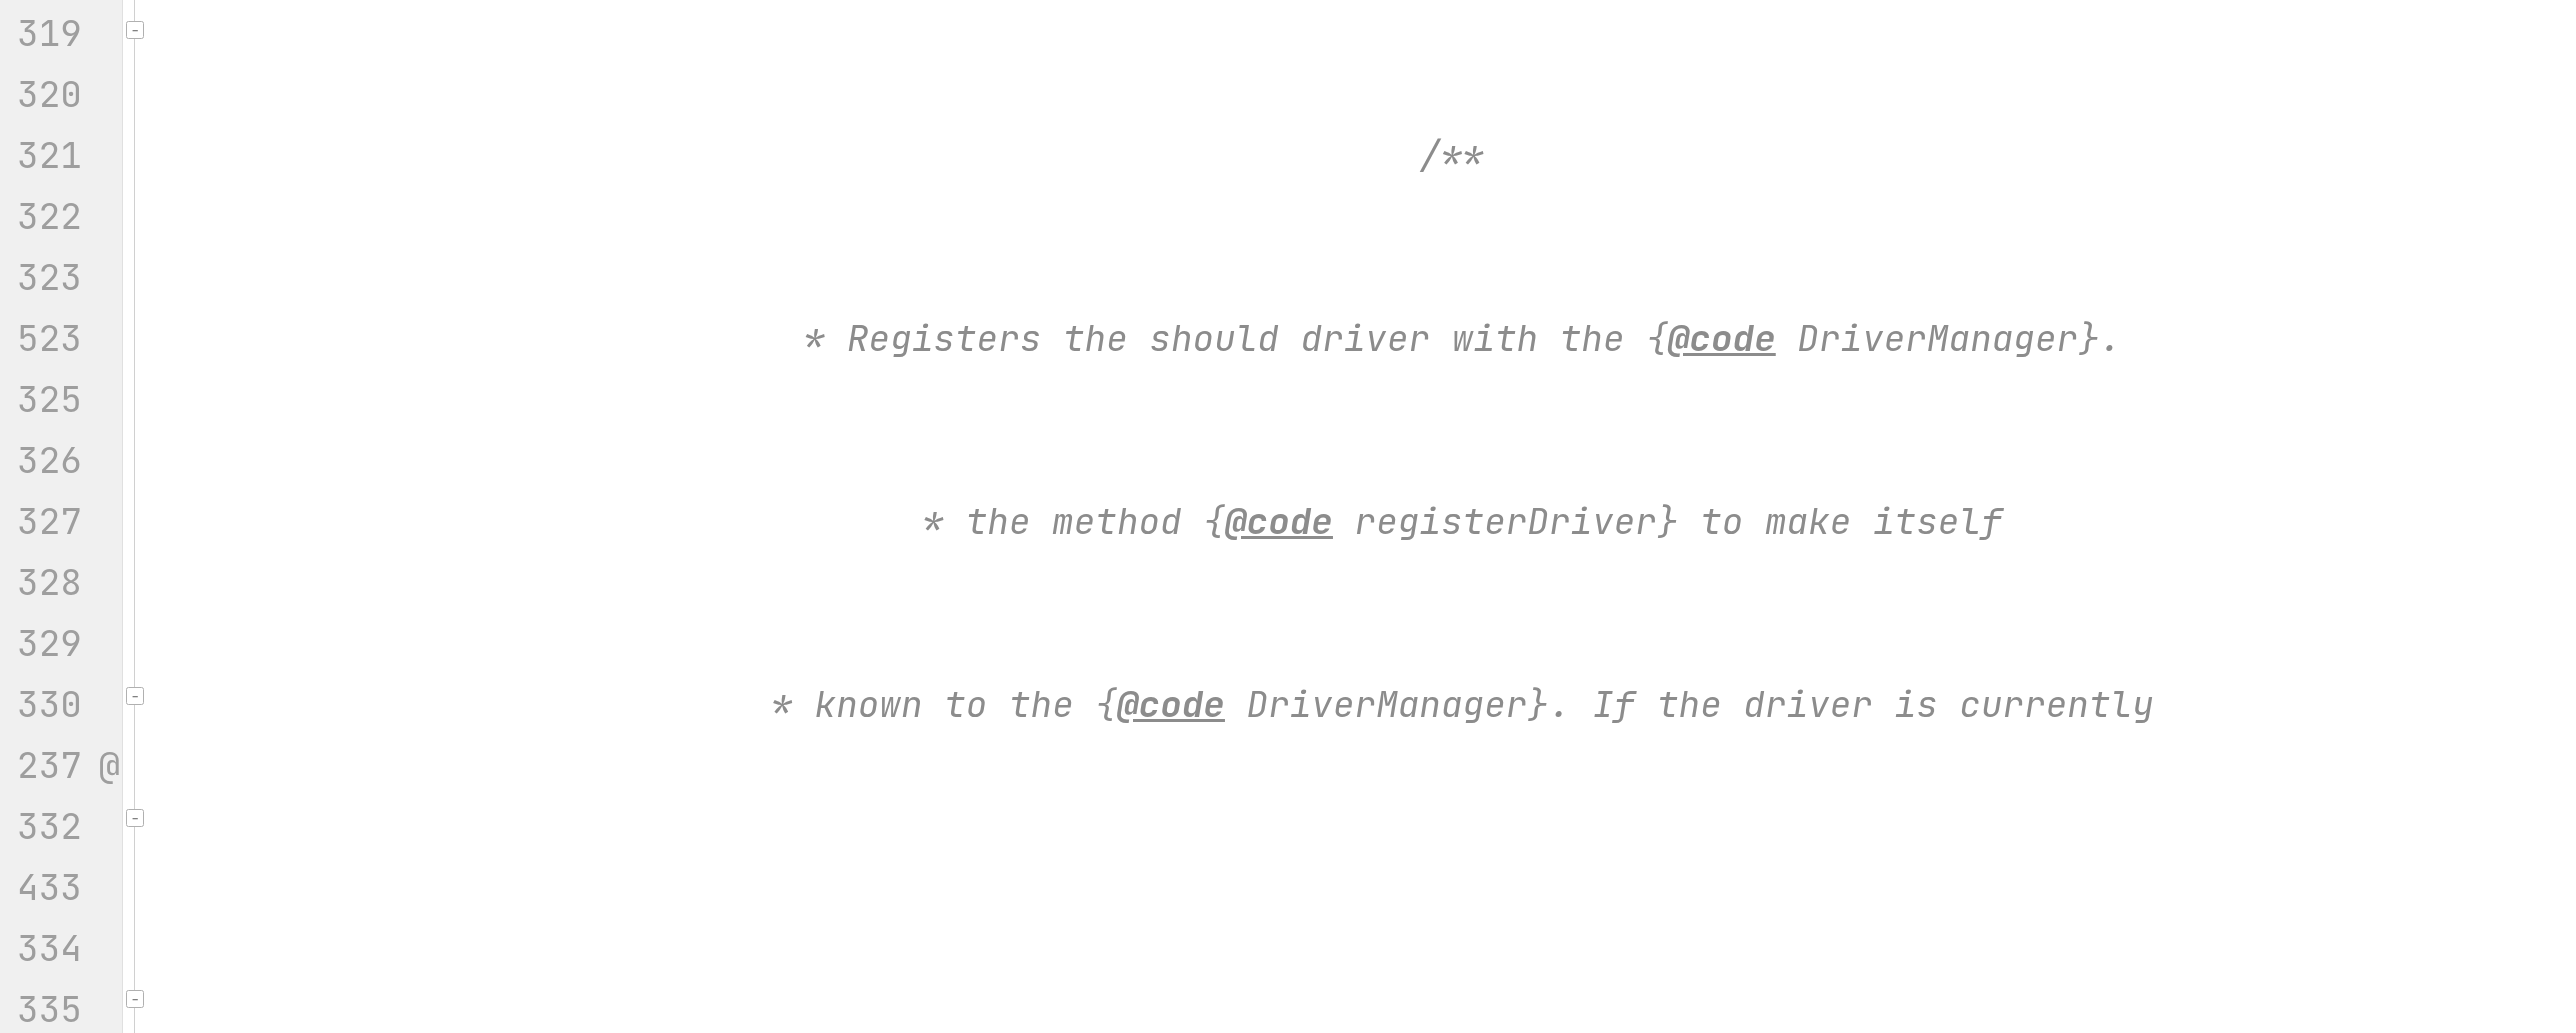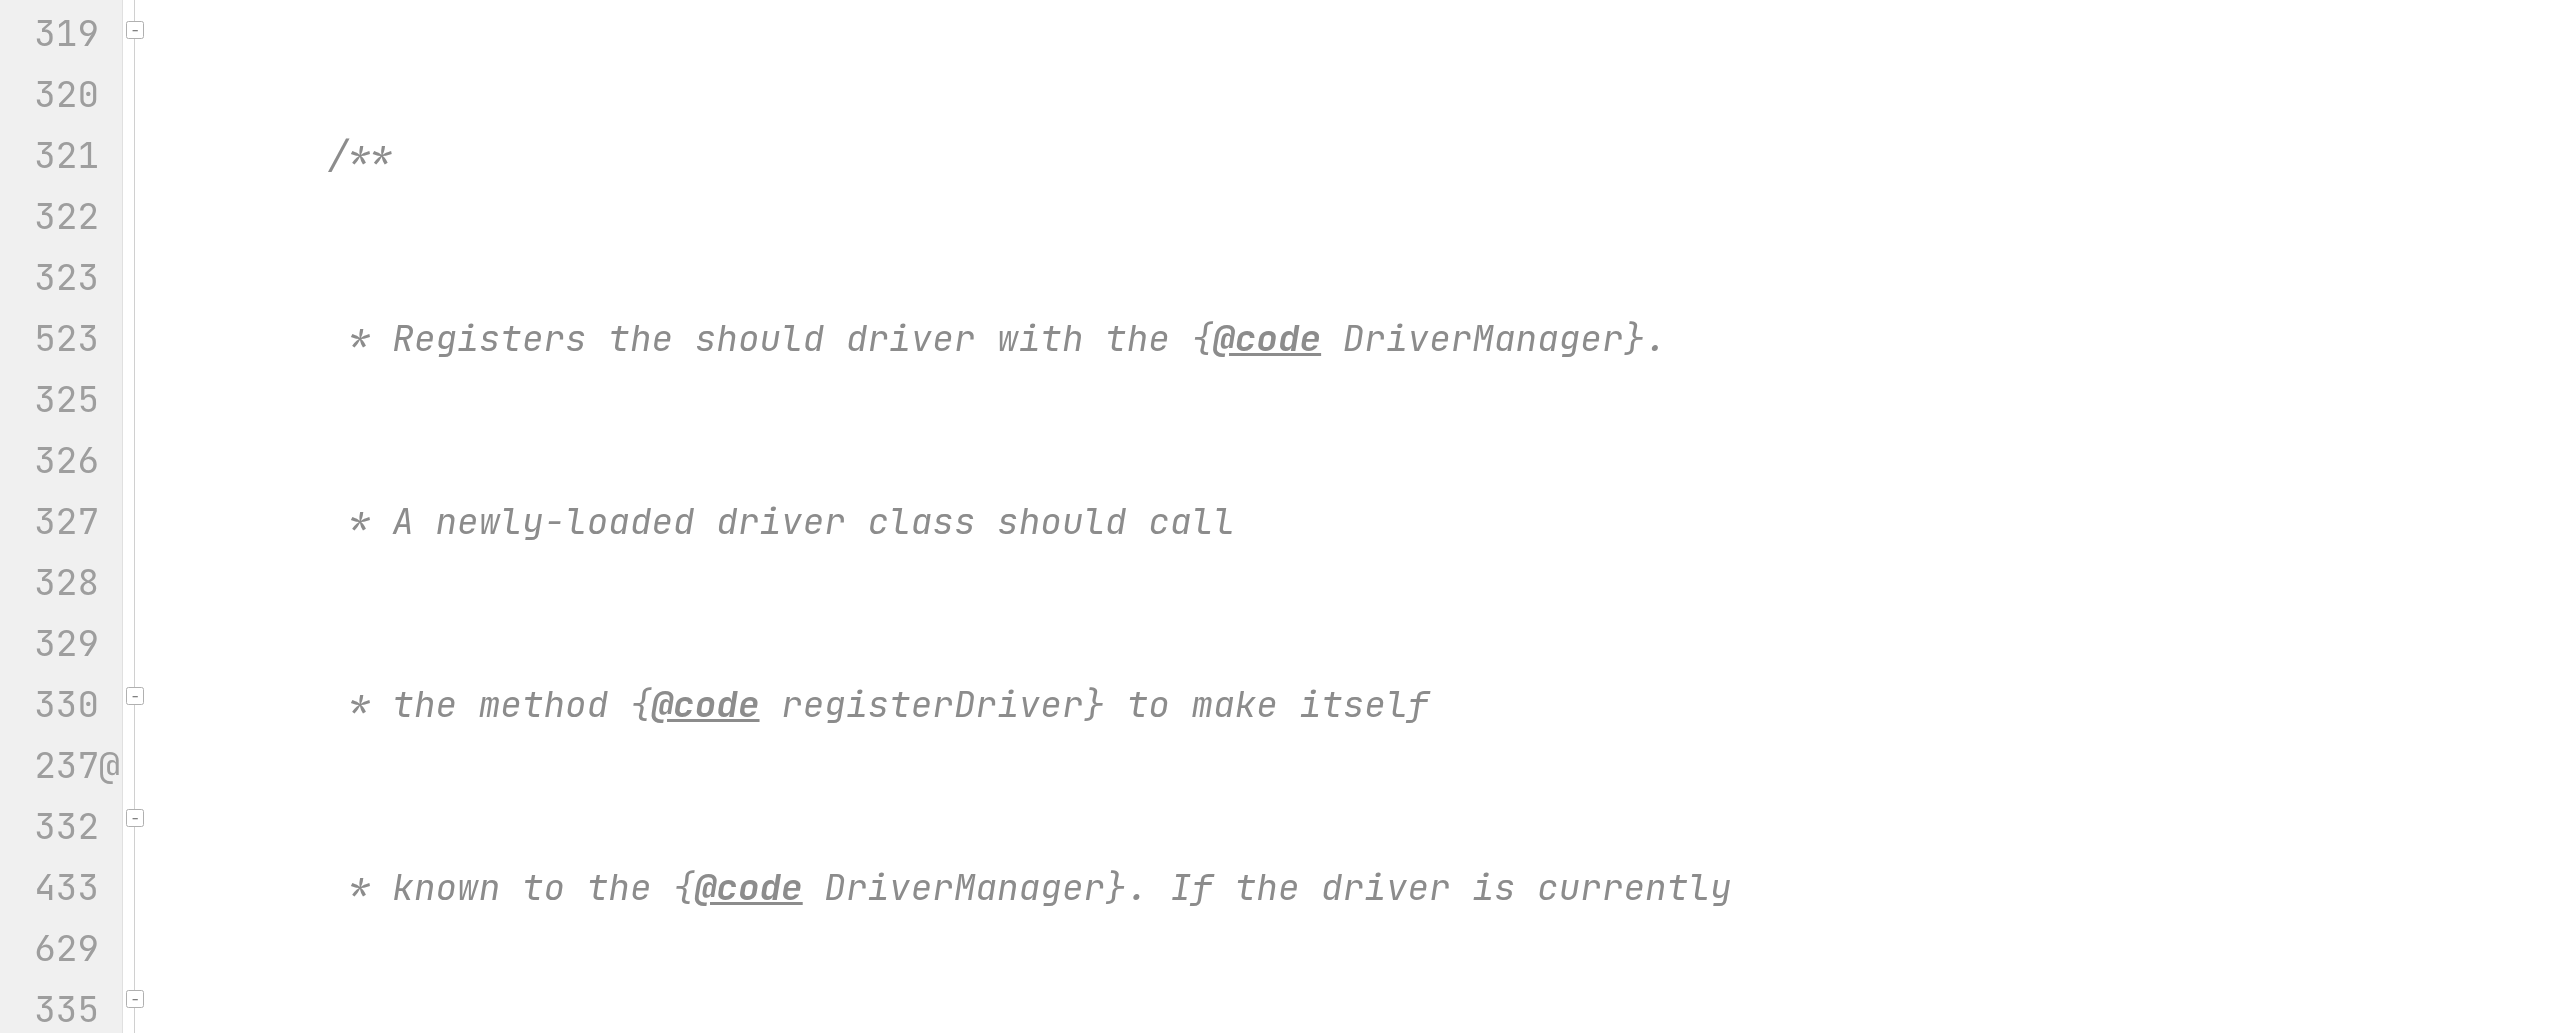--- a/index.html
+++ b/index.html
@@ -1,15 +1,15 @@
 <!DOCTYPE html>
 <html style="font-size:13px"><head>
 <meta charset="utf-8">
 <style>
-  * { margin: 0; padding: 0; box-sizing: border-box; }
+  * { margin: 0; padding: 0; box-sizing: border-box; text-align: center; }
   html, body {
     width: 2576px;
     height: 1034px;
     overflow: hidden;
     background: #ffffff;
     font-family: "JetBrains Mono", "Menlo", "Consolas", monospace;
   }
   .editor {
     display: flex;
     width: 100%;
@@ -96,36 +96,35 @@
     <div class="row">327</div>
     <div class="row">328</div>
     <div class="row">329</div>
     <div class="row">330</div>
     <div class="row">
       <span>237</span>
       <span class="mark">@</span>
     </div>
     <div class="row">332</div>
     <div class="row">433</div>
-    <div class="row">629</div>
+    <div class="row">334</div>
     <div class="row">335</div>
   </div>
 
   <div class="fold-col">
     <div class="fold-line"></div>
     <div class="fold-mark" style="top:21px">−</div>
     <div class="fold-mark" style="top:687px">−</div>
     <div class="fold-mark" style="top:809px">−</div>
     <div class="fold-mark" style="top:990px">−</div>
   </div>
 
   <div class="code">
     <span class="row"><span class="c-comment"><span>        </span><span>/**</span></span></span>
     <span class="row"><span class="c-comment"><span>        </span><span> * Registers the should driver with the {</span><span class="c-doctag">@code</span><span> DriverManager}.</span></span></span>
-    <span class="row"><span class="c-comment"><span>        </span><span> * A newly-loaded driver class should call</span></span></span>
     <span class="row"><span class="c-comment"><span>        </span><span> * the method {</span><span class="c-doctag">@code</span><span> registerDriver} to make itself</span></span></span>
     <span class="row"><span class="c-comment"><span>        </span><span> * known to the {</span><span class="c-doctag">@code</span><span> DriverManager}. If the driver is currently</span></span></span>
     <span class="row"></span>
     
     
     
     
     
     
     

